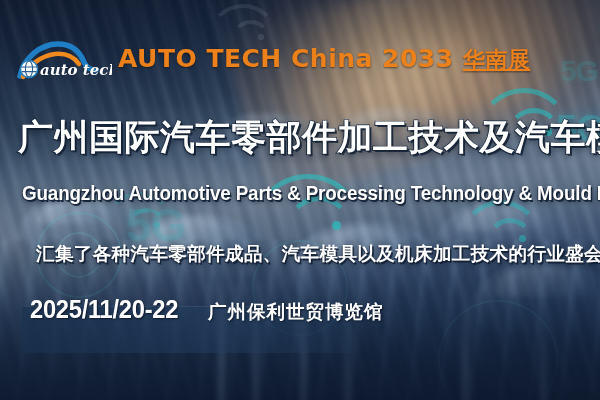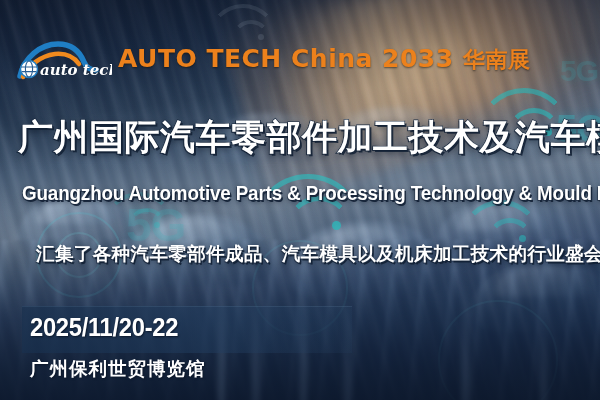--- a/index.html
+++ b/index.html
@@ -169,20 +169,21 @@
     color:#ec811c;
     letter-spacing:0.5px;
     white-space:nowrap;
     text-shadow:0 1px 2px rgba(20,14,4,0.55);
     line-height:1;
     padding-bottom:2px;
   }
   .header-title .cn {
     font-family:"DejaVu Sans","Liberation Sans", sans-serif;
     font-size:22px;
+    text-decoration:underline;
   }
 
   
   .title-cn {
     position:absolute; left:18px; top:118px;
     font-family:"DejaVu Sans","Liberation Sans", sans-serif;
     font-weight:bold;
     font-size:35px;
     line-height:1.12;
     color:#ffffff;
@@ -229,42 +230,42 @@
   }
 
   
   .date-bar {
     position:absolute; left:22px; top:306px;
     width:330px; height:47px;
     background:linear-gradient(100deg, rgba(24,48,78,0.66), rgba(34,62,96,0.50) 55%, rgba(40,70,104,0.16));
     box-shadow:inset 0 1px 0 rgba(170,205,240,0.10);
   }
   .date-line {
-    position:absolute; left:30px; top:313px;
+    position:absolute; left:30px; top:295px;
     display:flex; align-items:baseline; gap:14px;
     white-space:nowrap;
-    flex-direction:column;
   }
   .date-txt {
     font-family:"Liberation Sans", sans-serif;
     font-weight:bold;
     font-size:25px;
     color:#ffffff;
     letter-spacing:-0.3px;
     transform:scaleX(0.95);
     transform-origin:left center;
     text-shadow:1px 1px 2px rgba(8,18,34,0.8);
   }
   .venue-txt {
     font-family:"DejaVu Sans","Liberation Sans", sans-serif;
     font-weight:bold;
     font-size:18.5px;
     color:#ffffff;
     letter-spacing:1px;
     text-shadow:1px 1px 2px rgba(8,18,34,0.8);
+    margin-left:8px;
   }
 </style>
 </head>
 <body>
 
 <div class="poster">
 
   <div class="bg-base"></div>
   <div class="bg-warm"></div>
   <div class="bg-warm2"></div>

